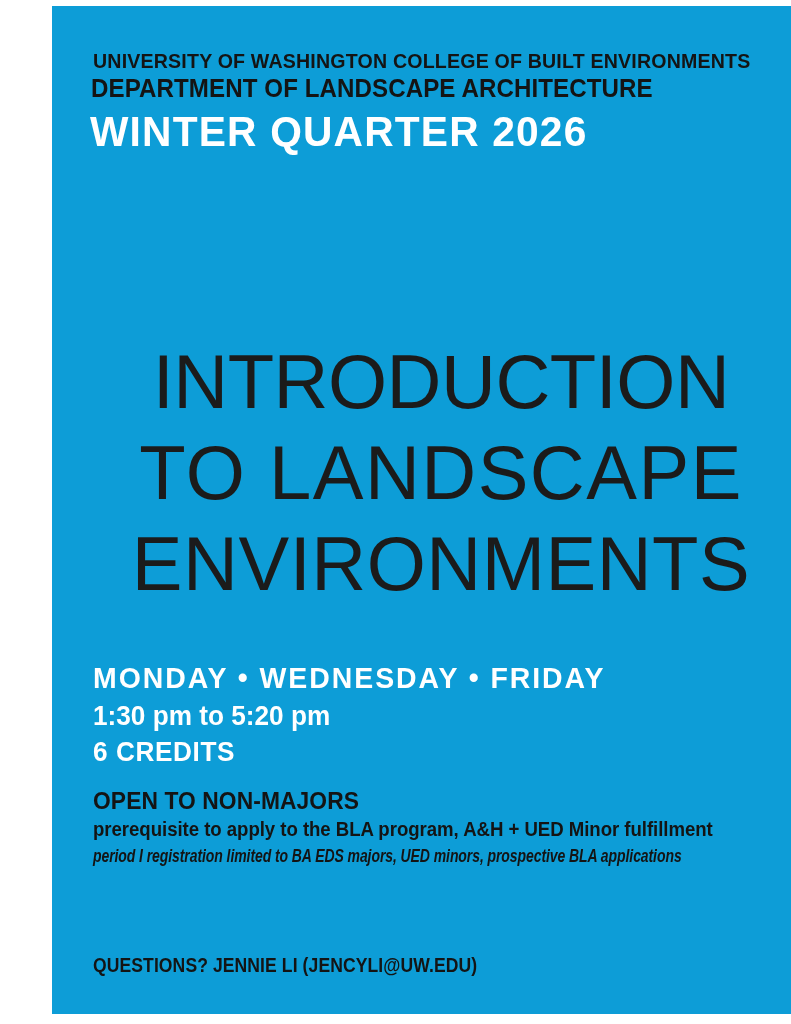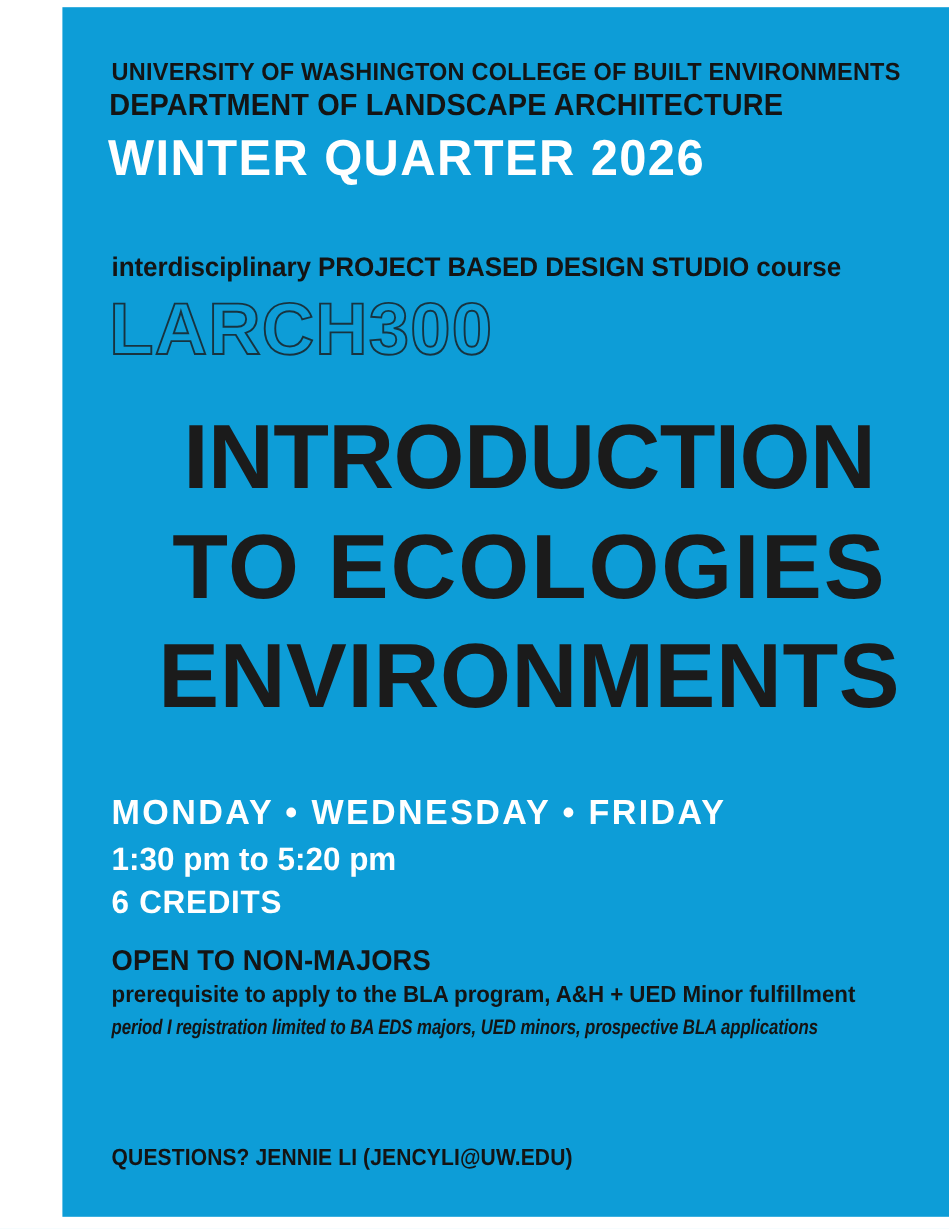--- a/index.html
+++ b/index.html
@@ -108,21 +108,21 @@
   
   #title-block {
     position: absolute;
     top: 330px;
     left: 6px;
     width: 684px;
   }
   .title-line {
     color: #1b1b1b;
     font-size: 76px;
-    font-weight: 700;
+    font-weight: 400;
     line-height: 91px;
     letter-spacing: -0.5px;
     margin: 0;
     white-space: nowrap;
     text-align: center;
     font-family: "Liberation Sans", sans-serif;
   }
   .title-line.t1 { transform: scaleX(1.00); }
   .title-line.t2 { letter-spacing: 1.5px; }
   .title-line.t3 { letter-spacing: 0.5px; }
@@ -217,28 +217,24 @@
 
 <div id="poster" style="background: rgb(13, 157, 215);">
   <div class="inner">
 
     <div id="header">
       <p class="ln hdr-university">UNIVERSITY OF WASHINGTON COLLEGE OF BUILT ENVIRONMENTS</p>
       <p class="ln hdr-department">DEPARTMENT OF LANDSCAPE ARCHITECTURE</p>
       <p class="ln hdr-quarter">WINTER QUARTER 2026</p>
     </div>
 
-    <div id="course-block">
-      <p class="ln course-kicker"><span class="lc">interdisciplinary </span><span class="uc">PROJECT BASED DESIGN STUDIO</span><span class="lc"> course</span></p>
-      <p class="ln course-code" style="-webkit-text-stroke: 1.6px rgb(24, 51, 63);">LARCH300</p>
-    </div>
 
     <div id="title-block">
       <p class="title-line t1">INTRODUCTION</p>
-      <p class="title-line t2">TO  ECOLOGIES</p>
+      <p class="title-line t2">TO  LANDSCAPE</p>
       <p class="title-line t3">ENVIRONMENTS</p>
     </div>
 
 
     <div id="schedule">
       <p class="ln sched-days">MONDAY • WEDNESDAY • FRIDAY</p>
       <p class="ln sched-time">1:30 pm to 5:20 pm</p>
       <p class="ln sched-credits">6 CREDITS</p>
     </div>
 

